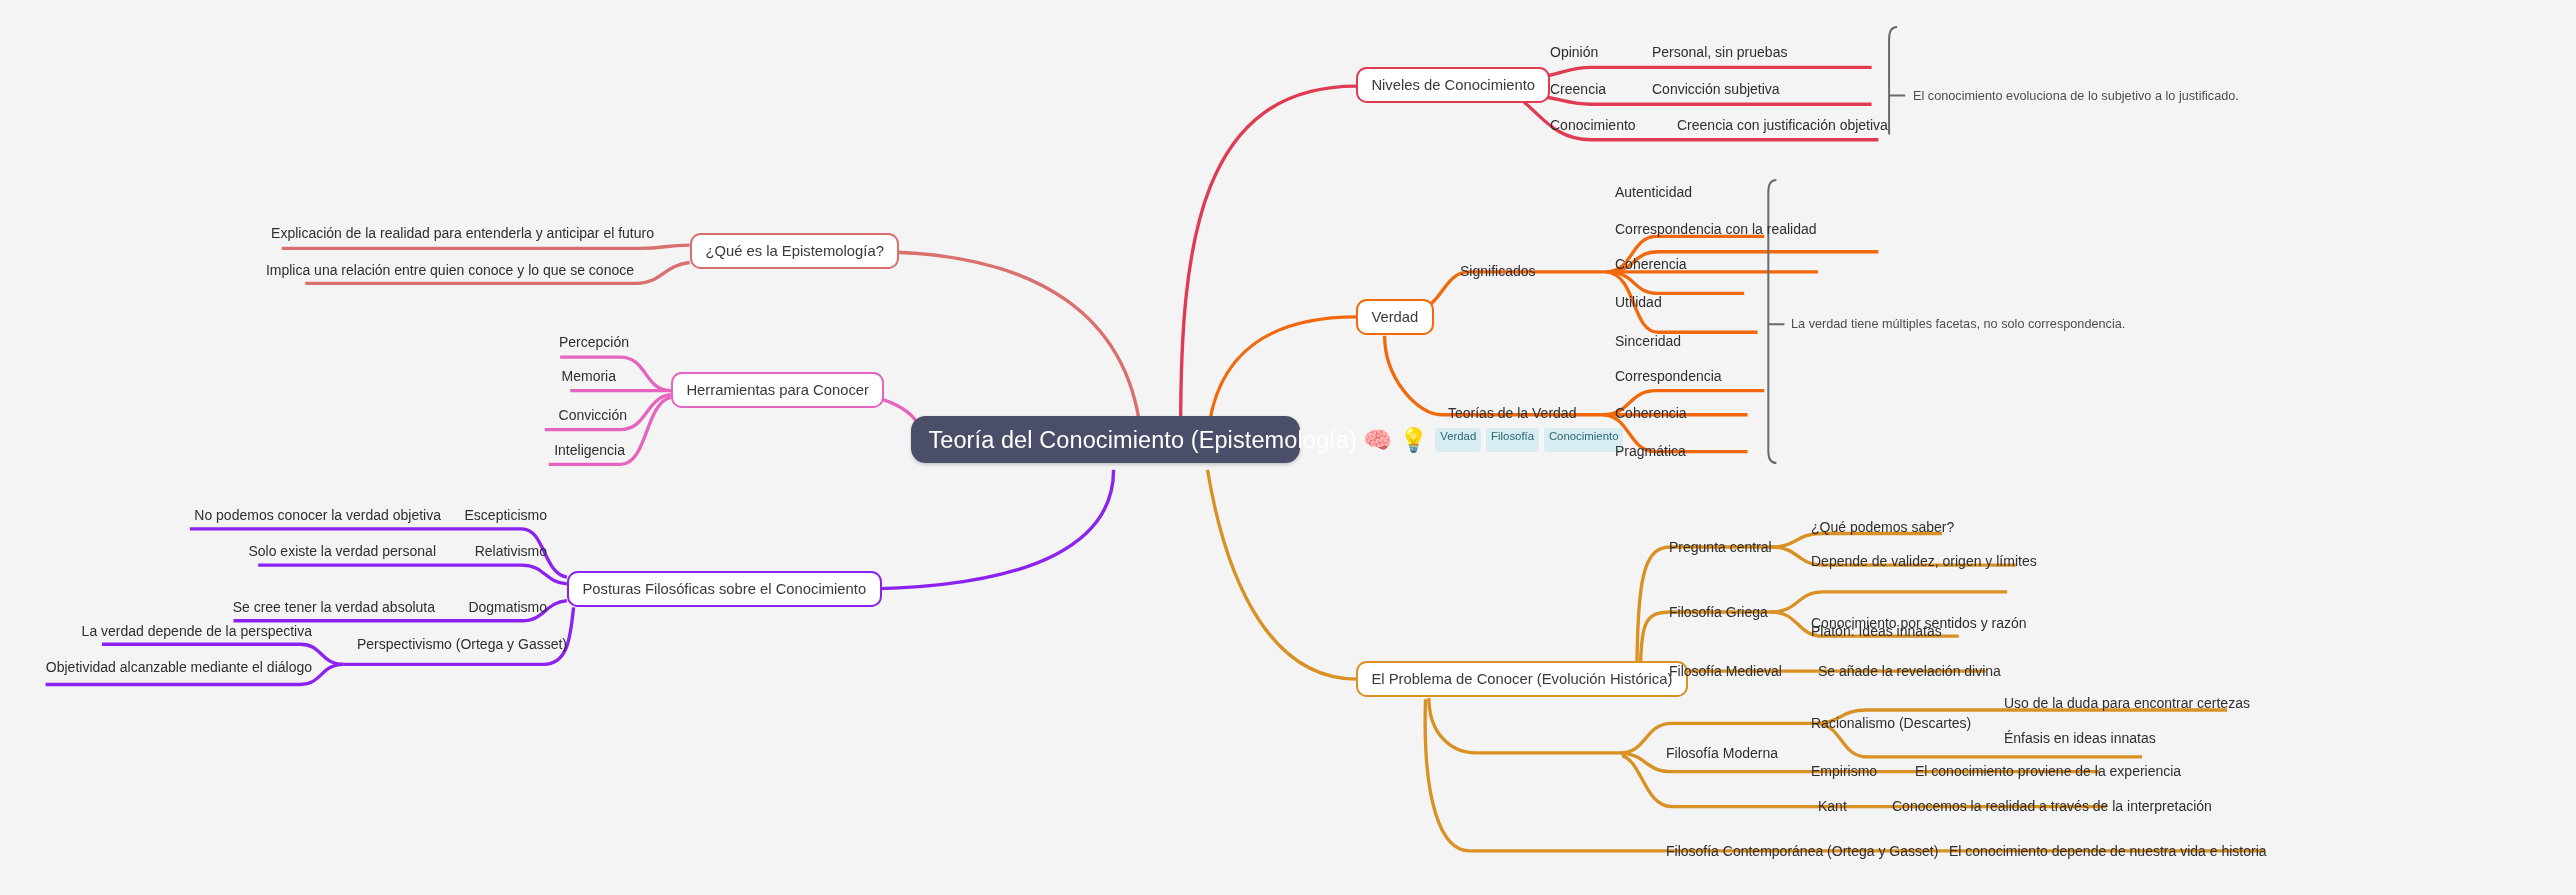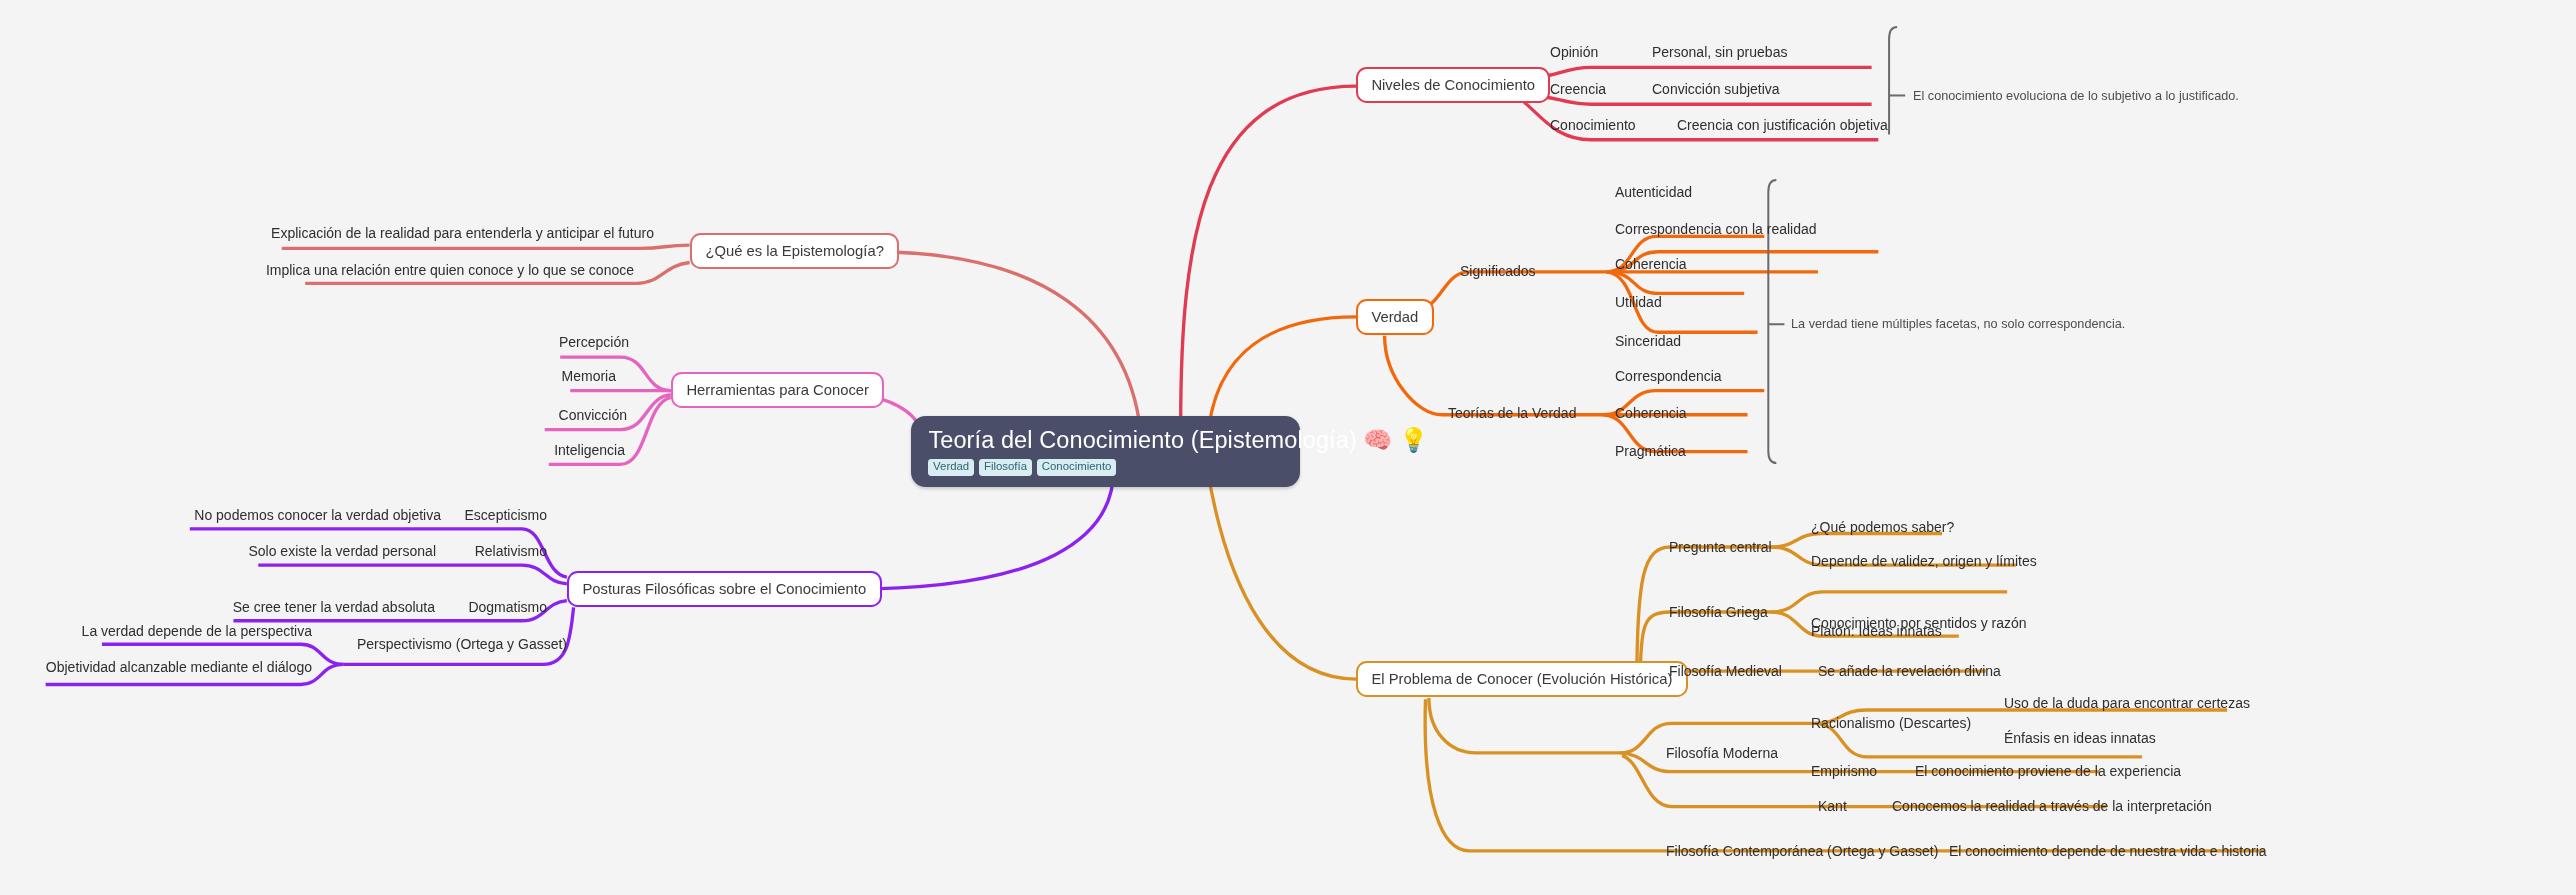--- a/index.html
+++ b/index.html
@@ -12,21 +12,21 @@
   #stage{position:relative;width:2576px;height:896px;}
   svg.wires{position:absolute;left:0;top:0;width:2576px;height:896px;pointer-events:none;}
 
   
   .root-node{
     position:absolute;
     background:#4a4e69;
     border-radius:14.8px;
     padding:12px 17.4px 10.7px 17.4px;
     box-sizing:border-box;
-    display:flex;flex-direction:column;gap:6.7px;
+    display:flex;gap:6.7px;
     box-shadow:0 1.3px 3.4px rgba(0,0,0,.18);
   }
   .root-title{
     color:#ffffff;
     font-size:23.5px;
     line-height:24px;
     white-space:nowrap;
     letter-spacing:0.1px;
   }
   .root-tags{display:flex;gap:5.4px;}

